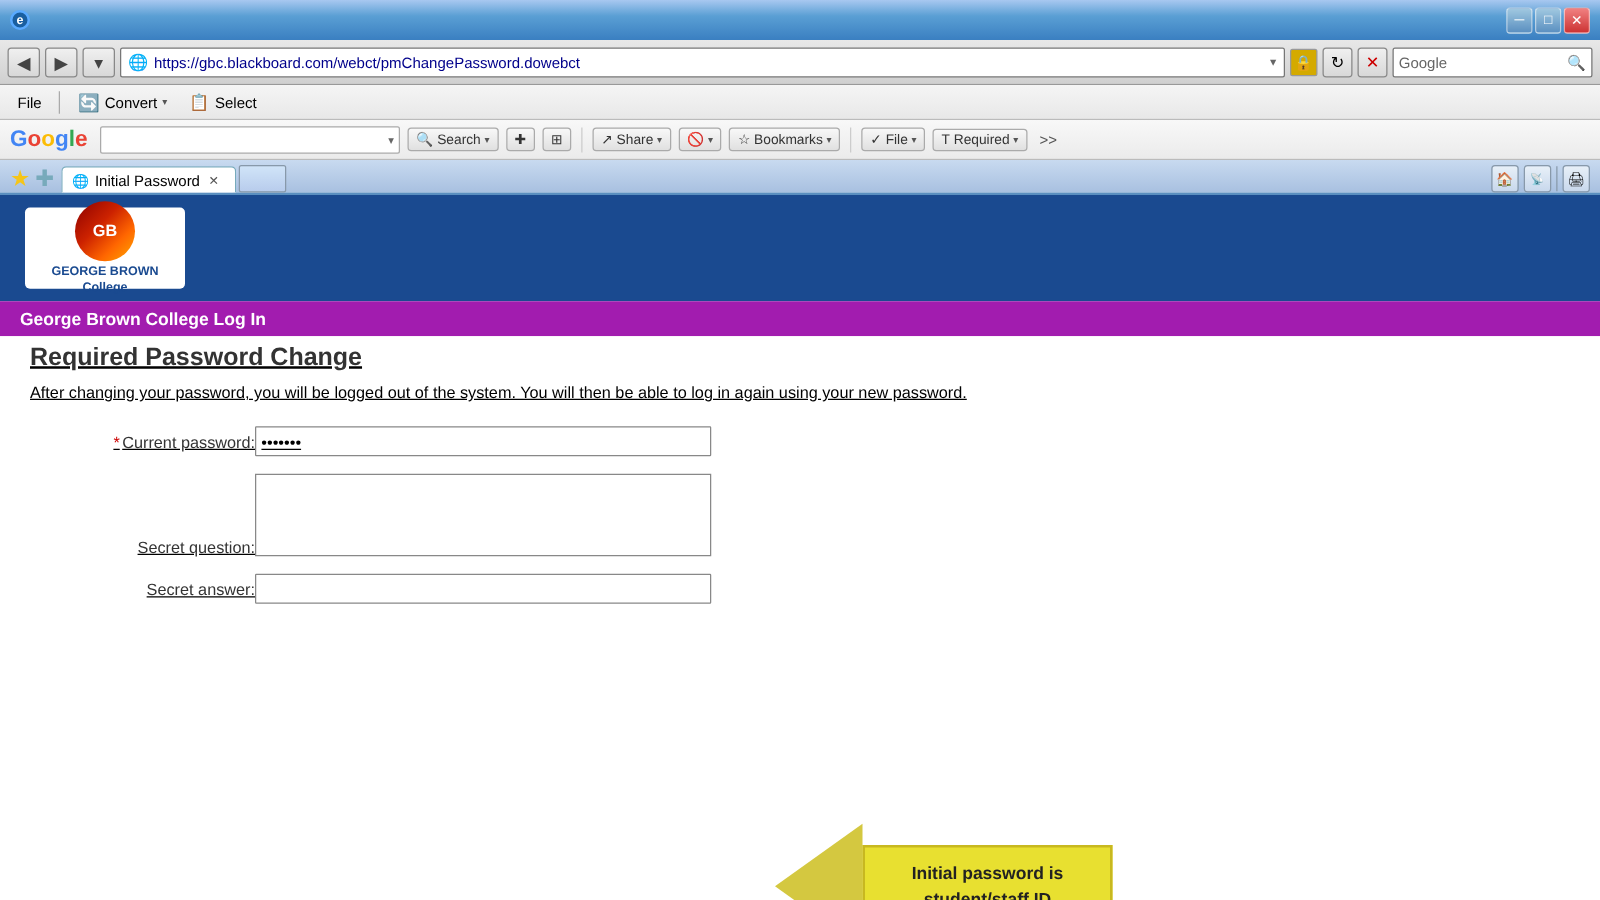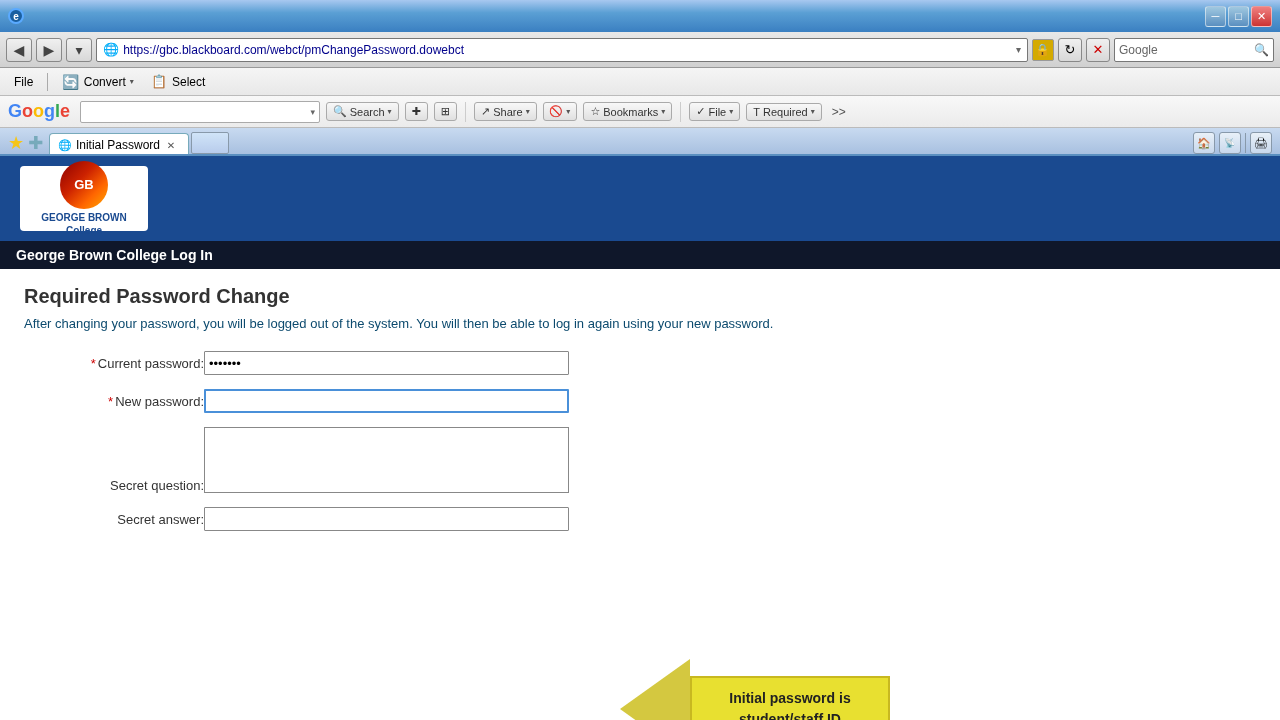--- a/index.html
+++ b/index.html
@@ -239,40 +239,41 @@
       margin: 0 auto 2px;
       position: relative;
       overflow: hidden;
     }
     .logo-letters {
       color: #fff; font-size: 13px; font-weight: bold; z-index: 1;
     }
 
     .form-area {
       background: #fff;
-      padding: 16px 24px;
+      padding: 6px 24px;
+      text-decoration: underline;
     }
     .page-header {
-      background: #0f172a;
+      background: #a21caf;
       padding: 6px 16px;
     }
     .page-header-text {
       color: #fff;
       font-size: 14px;
       font-weight: bold;
     }
     .form-title {
       font-size: 20px;
       font-weight: bold;
       color: #333;
       margin-bottom: 8px;
     }
     .form-description {
       font-size: 13px;
-      color: #0c4a6e;
+      color: #000000;
       margin-bottom: 20px;
     }
     .form-row {
       display: flex;
       align-items: center;
       margin-bottom: 14px;
     }
     .form-label {
       min-width: 180px;
       font-size: 13px;
@@ -462,26 +463,20 @@
   <div class="form-title">Required Password Change</div>
   <div class="form-description">After changing your password, you will be logged out of the system. You will then be able to log in again using your new password.</div>
 
   <div class="form-row">
     <div class="form-label">
       <span class="required-star">*</span><span>Current password:</span>
     </div>
     <input type="password" class="form-input" value="•••••••" style="">
   </div>
 
-  <div class="form-row">
-    <div class="form-label">
-      <span class="required-star">*</span><span>New password:</span>
-    </div>
-    <input type="password" class="form-input" style="border: 2px solid rgb(74, 144, 217);">
-  </div>
 
 
   <div class="form-row" style="align-items:flex-end;">
     <div class="form-label" style="padding-top:4px;">
       <span>Secret question:</span>
     </div>
     <textarea class="form-textarea" style=""></textarea>
   </div>
 
   <div class="form-row">

